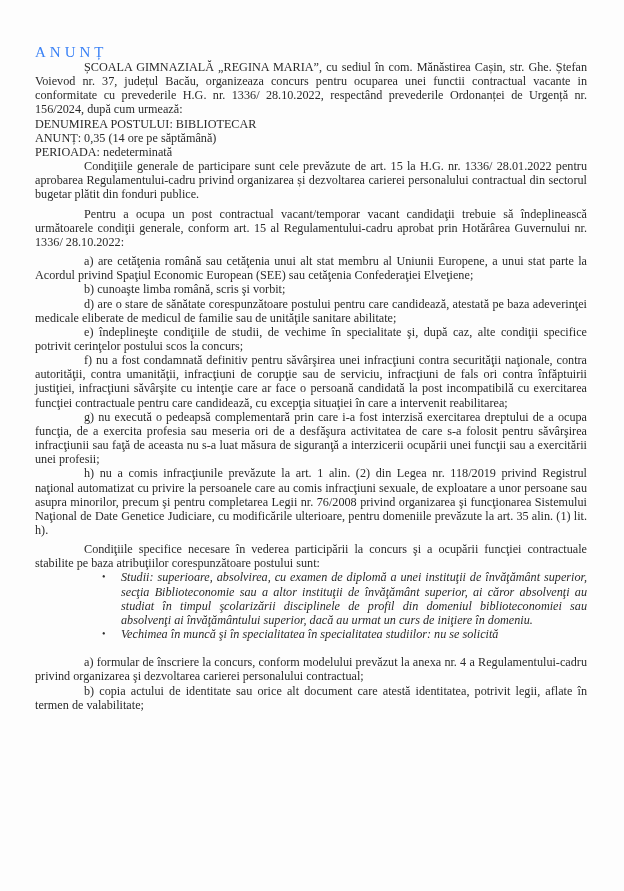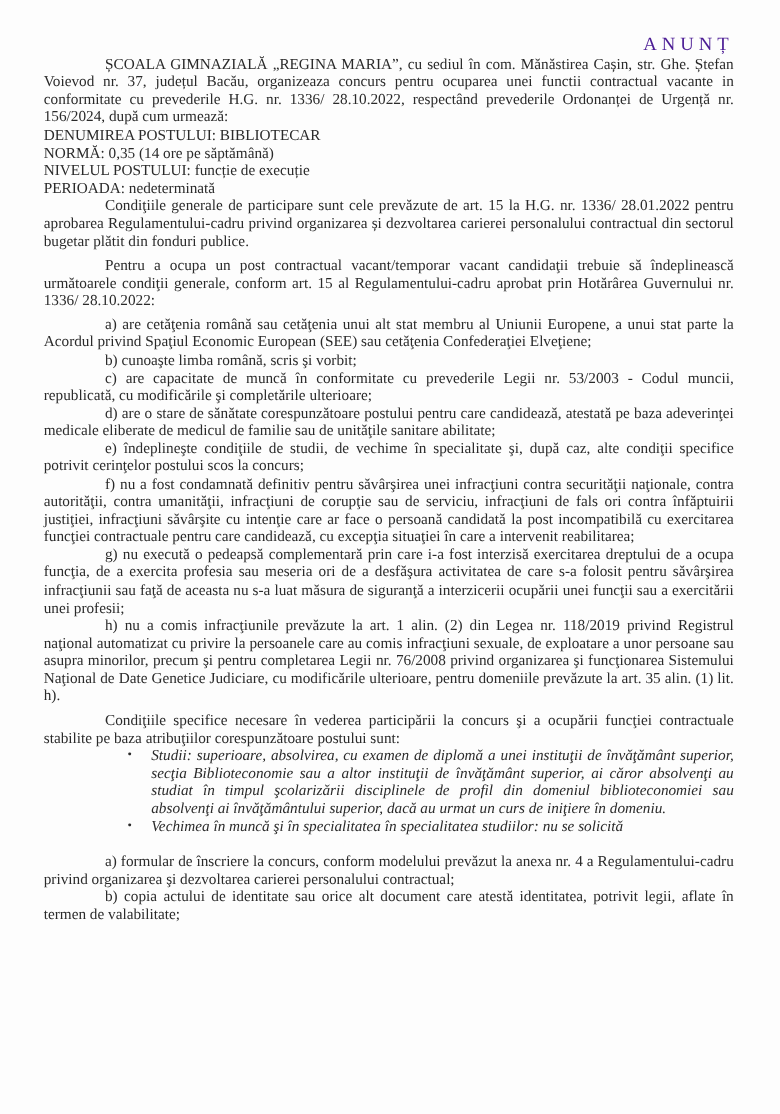--- a/index.html
+++ b/index.html
@@ -16,26 +16,26 @@
   }
   .content {
     position: absolute;
     left: 35px; top: 28px;
     width: 552px;
     font-size: 12.2px;
     line-height: 14.15px;
     text-align: justify;
   }
   .title {
-    text-align: right;
+    text-align: left;
     font-size: 15px;
     letter-spacing: 4px;
     line-height: 16px;
-    margin: 0 0 0 0;
-    color: #4c1d95;
+    margin: 16px 0 0 0;
+    color: #3b82f6;
   }
   p { margin: 0; }
   .ind { text-indent: 49px; }
   .gap { margin-top: 5px; }
   .field { text-align: left; }
   .bullets { list-style: none; margin: 0; padding: 0 0 0 86px; }
   .bullets li { position: relative; font-style: italic; text-align: justify; }
   .bullets li .dot {
     position: absolute; left: -19px; top: 0; font-style: normal; font-size: 10px;
   }
@@ -50,41 +50,36 @@
     <div class="title">ANUNȚ</div>
 
     <p class="ind">ȘCOALA GIMNAZIALĂ „REGINA MARIA”, cu sediul în com. Mănăstirea Cașin, str. Ghe. Ștefan Voievod nr. 37, județul Bacău, organizeaza concurs pentru ocuparea unei functii contractual vacante in conformitate cu prevederile H.G. nr. 1336/ 28.10.2022, respectând prevederile Ordonanței de Urgență nr. 156/2024, după cum urmează:</p>
 
     <div>
       <p class="field">
         <span>DENUMIREA POSTULUI:</span>
         <span>BIBLIOTECAR</span>
       </p>
       <p class="field">
-        <span>NORMĂ:</span>
+        <span>ANUNȚ:</span>
         <span>0,35 (14 ore pe săptămână)</span>
-      </p>
-      <p class="field">
-        <span>NIVELUL POSTULUI:</span>
-        <span>funcție de execuție</span>
       </p>
       <p class="field">
         <span>PERIOADA:</span>
         <span>nedeterminată</span>
       </p>
     </div>
 
     <p class="ind">Condiţiile generale de participare sunt cele prevăzute de art. 15 la H.G. nr. 1336/ 28.01.2022 pentru aprobarea Regulamentului-cadru privind organizarea și dezvoltarea carierei personalului contractual din sectorul bugetar plătit din fonduri publice.</p>
 
     <p class="ind gap">Pentru a ocupa un post contractual vacant/temporar vacant candidaţii trebuie să îndeplinească următoarele condiţii generale, conform art. 15  al Regulamentului-cadru aprobat prin Hotărârea Guvernului nr. 1336/ 28.10.2022:</p>
 
     <div>
       <p class="ind gap">a) are cetăţenia română sau cetăţenia unui alt stat membru al Uniunii Europene, a unui stat parte la Acordul privind Spaţiul Economic European (SEE) sau cetăţenia Confederaţiei Elveţiene;</p>
       <p class="ind">b) cunoaşte limba română, scris şi vorbit;</p>
-      <p class="ind">c) are capacitate de muncă în conformitate cu prevederile Legii nr. 53/2003 - Codul muncii, republicată, cu modificările şi completările ulterioare;</p>
       <p class="ind">d) are o stare de sănătate corespunzătoare postului pentru care candidează, atestată pe baza adeverinţei medicale eliberate de medicul de familie sau de unităţile sanitare abilitate;</p>
       <p class="ind">e) îndeplineşte condiţiile de studii, de vechime în specialitate şi, după caz, alte condiţii specifice potrivit cerinţelor postului scos la concurs;</p>
       <p class="ind">f) nu a fost condamnată definitiv pentru săvârşirea unei infracţiuni contra securităţii naţionale, contra autorităţii, contra umanităţii, infracţiuni de corupţie sau de serviciu, infracţiuni de fals ori contra înfăptuirii justiţiei, infracţiuni săvârşite cu intenţie care ar face o persoană candidată la post incompatibilă cu exercitarea funcţiei contractuale pentru care candidează, cu excepţia situaţiei în care a intervenit reabilitarea;</p>
       <p class="ind">g) nu execută o pedeapsă complementară prin care i-a fost interzisă exercitarea dreptului de a ocupa funcţia, de a exercita profesia sau meseria ori de a desfăşura activitatea de care s-a folosit pentru săvârşirea infracţiunii sau faţă de aceasta nu s-a luat măsura de siguranţă a interzicerii ocupării unei funcţii sau a exercitării unei profesii;</p>
       <p class="ind">h) nu a comis infracţiunile prevăzute la art. 1 alin. (2) din Legea nr. 118/2019 privind Registrul naţional automatizat cu privire la persoanele care au comis infracţiuni sexuale, de exploatare a unor persoane sau asupra minorilor, precum şi pentru completarea Legii nr. 76/2008 privind organizarea şi funcţionarea Sistemului Naţional de Date Genetice Judiciare, cu modificările ulterioare, pentru domeniile prevăzute la art. 35 alin. (1) lit. h).</p>
     </div>
 
     <p class="ind gap">Condiţiile specifice necesare în vederea participării la concurs şi a ocupării funcţiei contractuale stabilite pe baza atribuţiilor corespunzătoare postului sunt:</p>
 
     <ul class="bullets">

